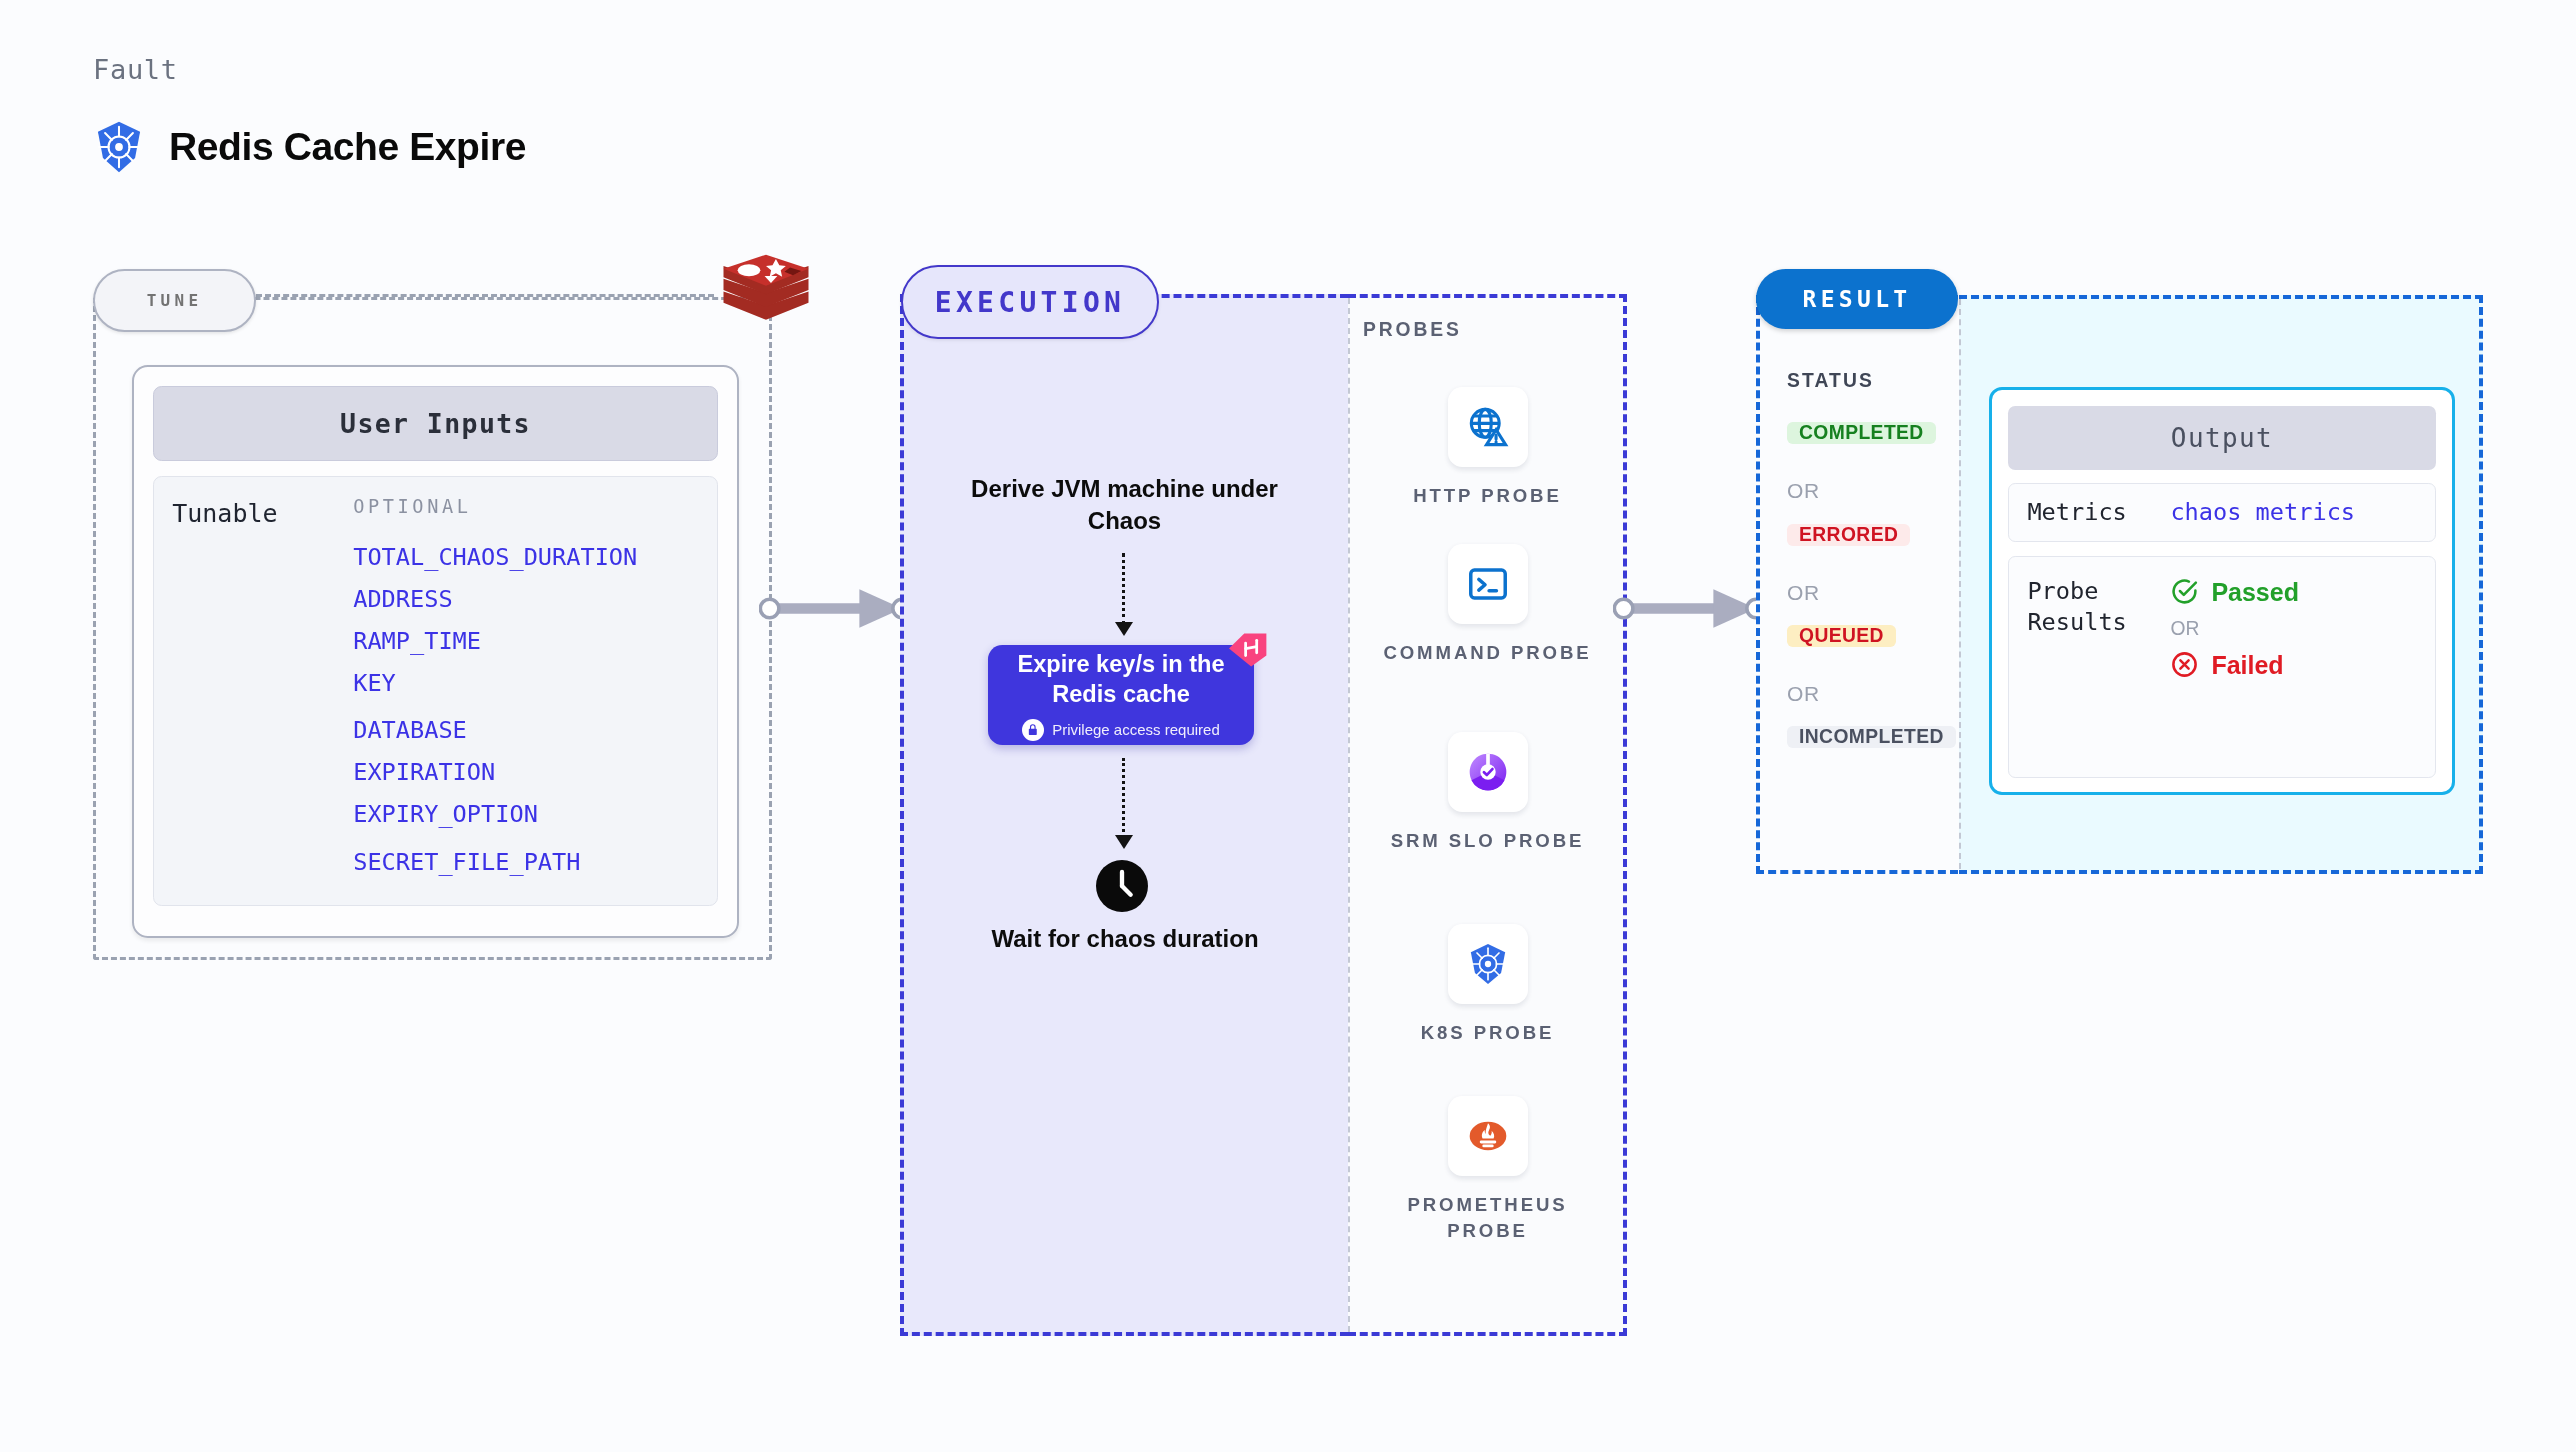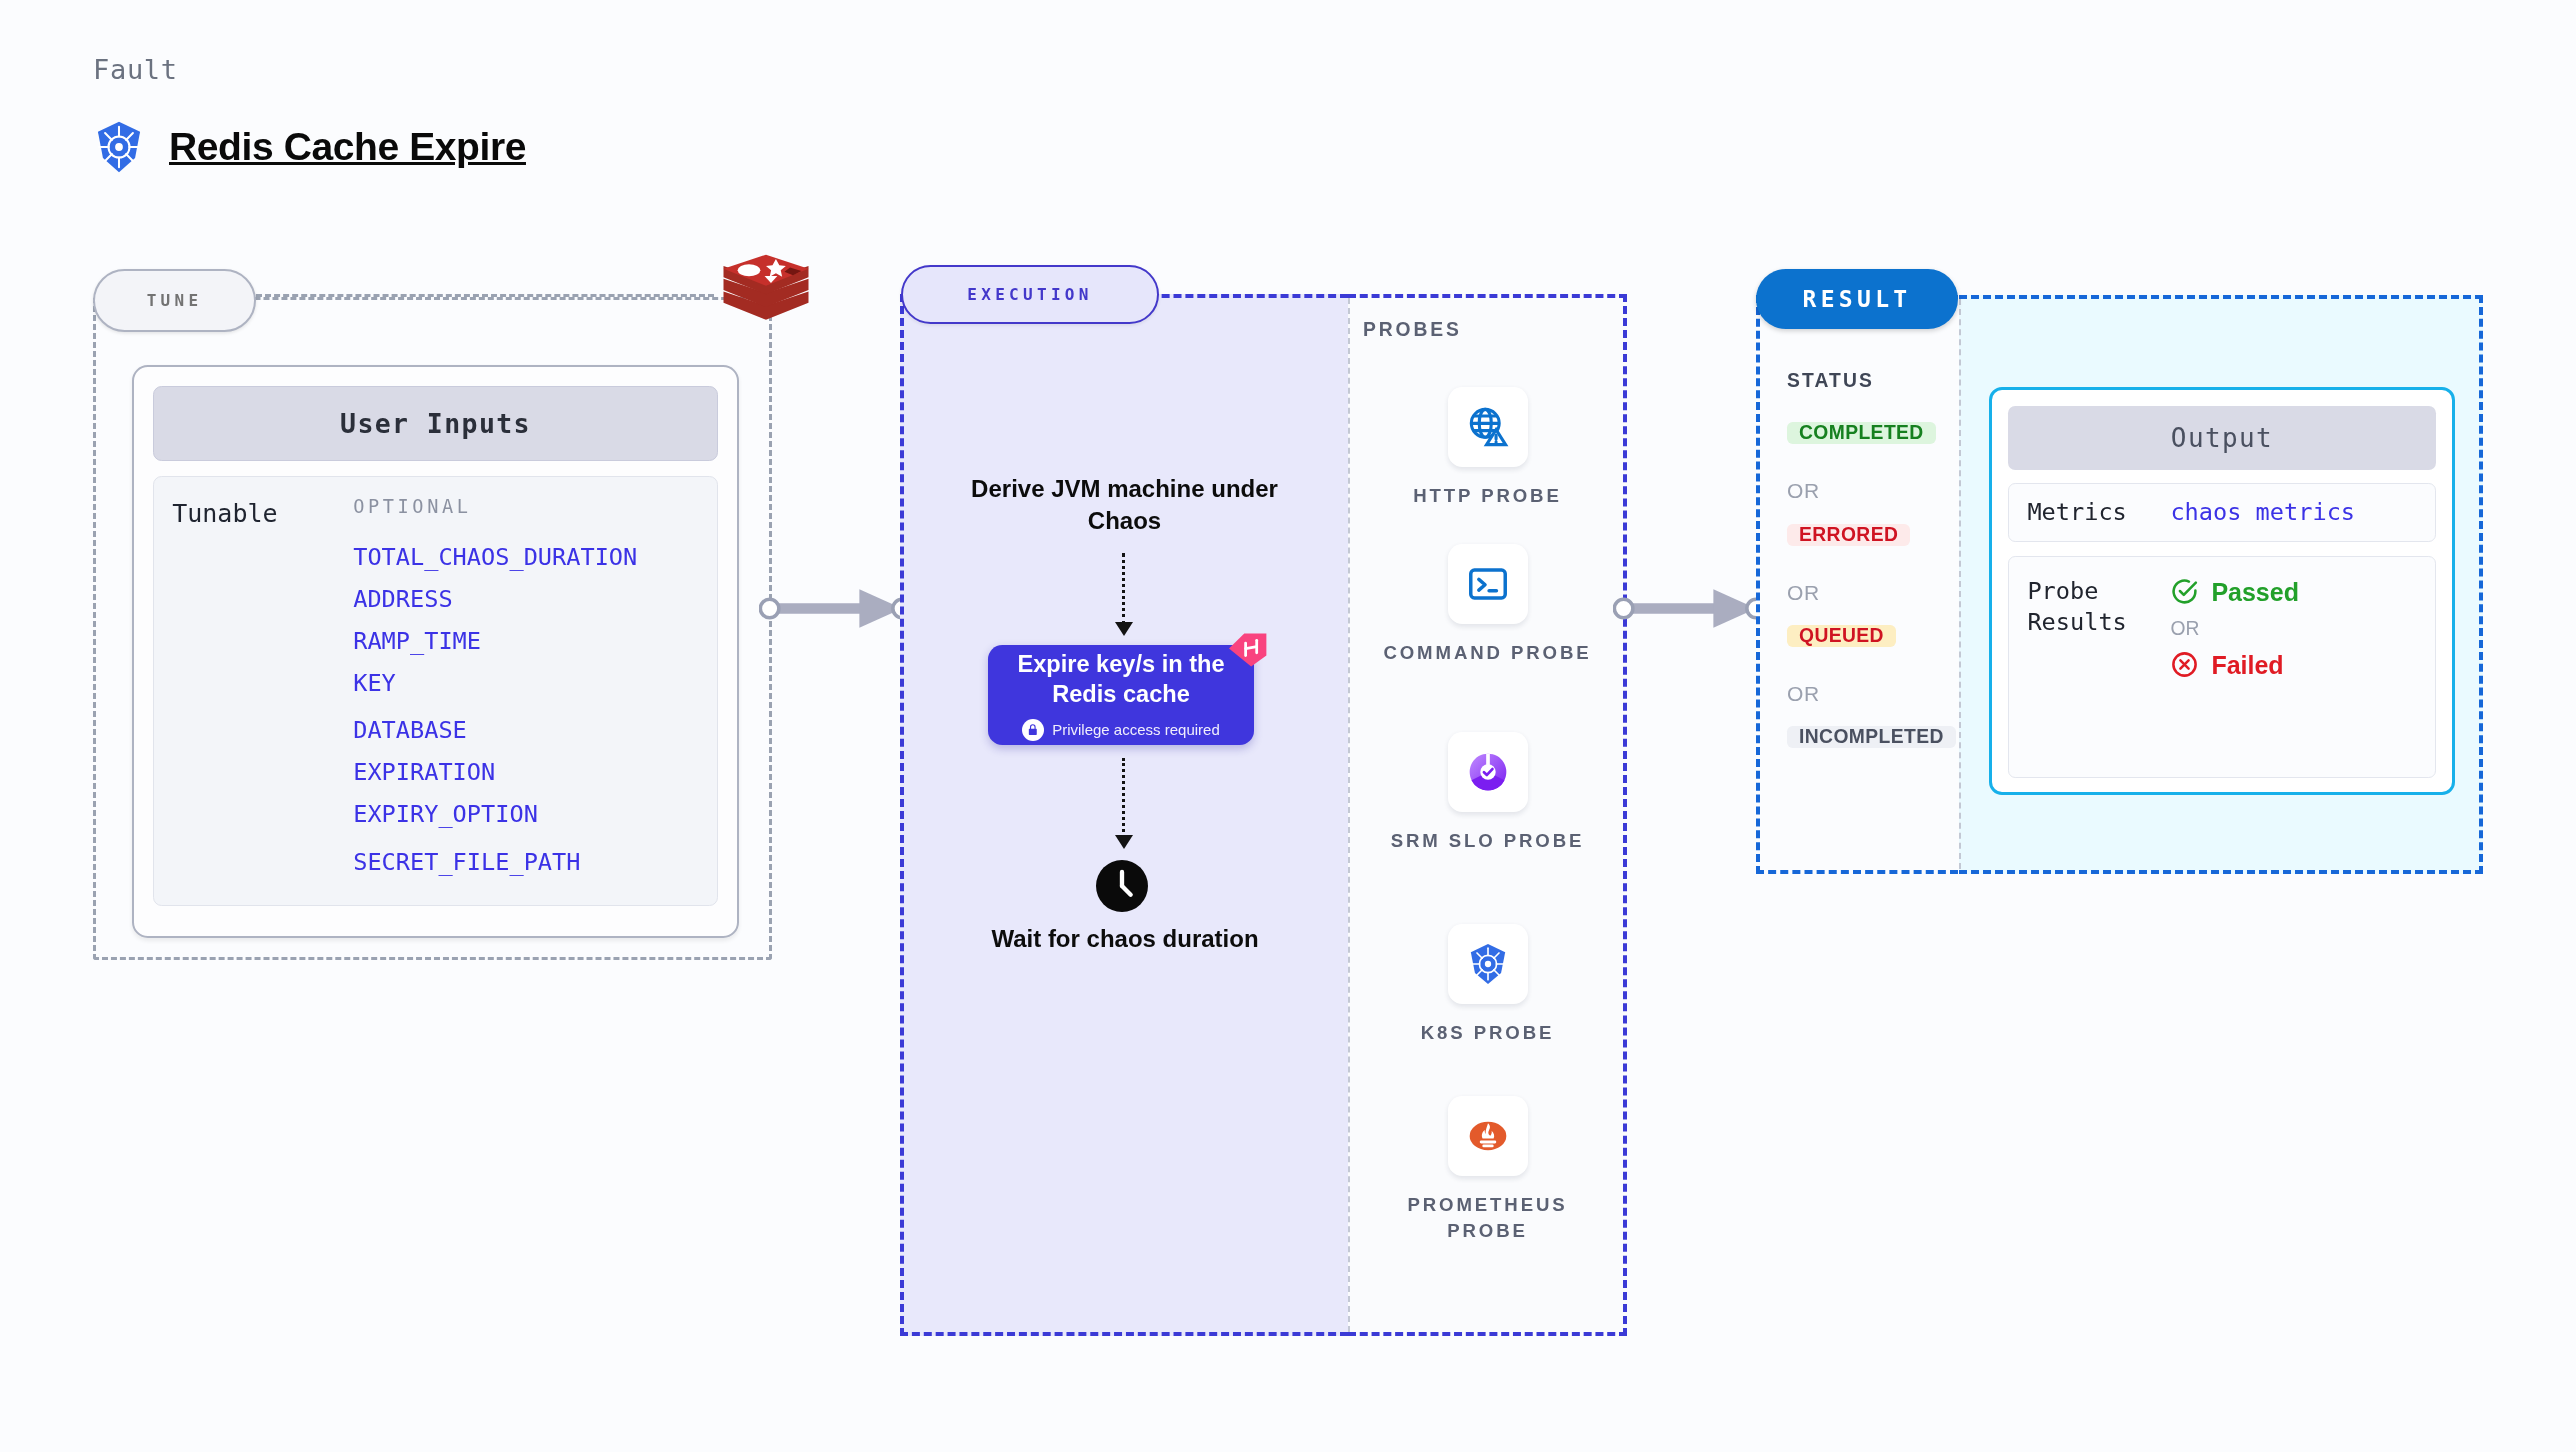--- a/index.html
+++ b/index.html
@@ -12,36 +12,36 @@
   .stage { position: relative; width: 2576px; height: 1452px; }
 
   
   .hdr-kicker {
     position: absolute; left: 93px; top: 54px;
     font-family: "DejaVu Sans Mono", monospace;
     font-size: 27px; color: #6b7280; letter-spacing: 0.7px;
   }
   .hdr-row { position: absolute; left: 92px; top: 120px; display: flex; align-items: center; gap: 23px; }
   .k8s-logo { width: 54px; height: 54px; display: block; }
-  .hdr-title { font-size: 39px; font-weight: 700; color: #0a0a0a; letter-spacing: -0.4px; text-decoration: underline; }
+  .hdr-title { font-size: 39px; font-weight: 700; color: #0a0a0a; letter-spacing: -0.4px; }
 
   
   .pill {
     position: absolute; display: flex; align-items: center; justify-content: center;
     font-family: "DejaVu Sans Mono", monospace; font-weight: 700;
     letter-spacing: 4.3px; border-radius: 716px; z-index: 20;
   }
   .pill-tune {
     left: 93px; top: 269px; width: 163px; height: 63px;
     background: #f3f4f8; border: 2.9px solid #aeb3c2; color: #737373; font-size: 16px;
     box-shadow: 0 1.4px 3.6px rgba(0,0,0,.10);
   }
   .pill-exec {
-    left: 901px; top: 265px; width: 258px; height: 59px;
-    background: #e6e6fb; border: 2.9px solid #4338ca; color: #4338ca; font-size: 16px;
+    left: 901px; top: 265px; width: 258px; height: 74px;
+    background: #e6e6fb; border: 2.9px solid #4338ca; color: #4338ca; font-size: 28px;
     box-shadow: 0 1.4px 3.6px rgba(0,0,0,.08);
   }
   .pill-result {
     left: 1756px; top: 269px; width: 202px; height: 60px;
     background: #0c72ce; border: none; color: #ffffff; font-size: 23px;
     box-shadow: 0 2.1px 5px rgba(0,0,0,.18);
   }
 
   
   .region { position: absolute; }

